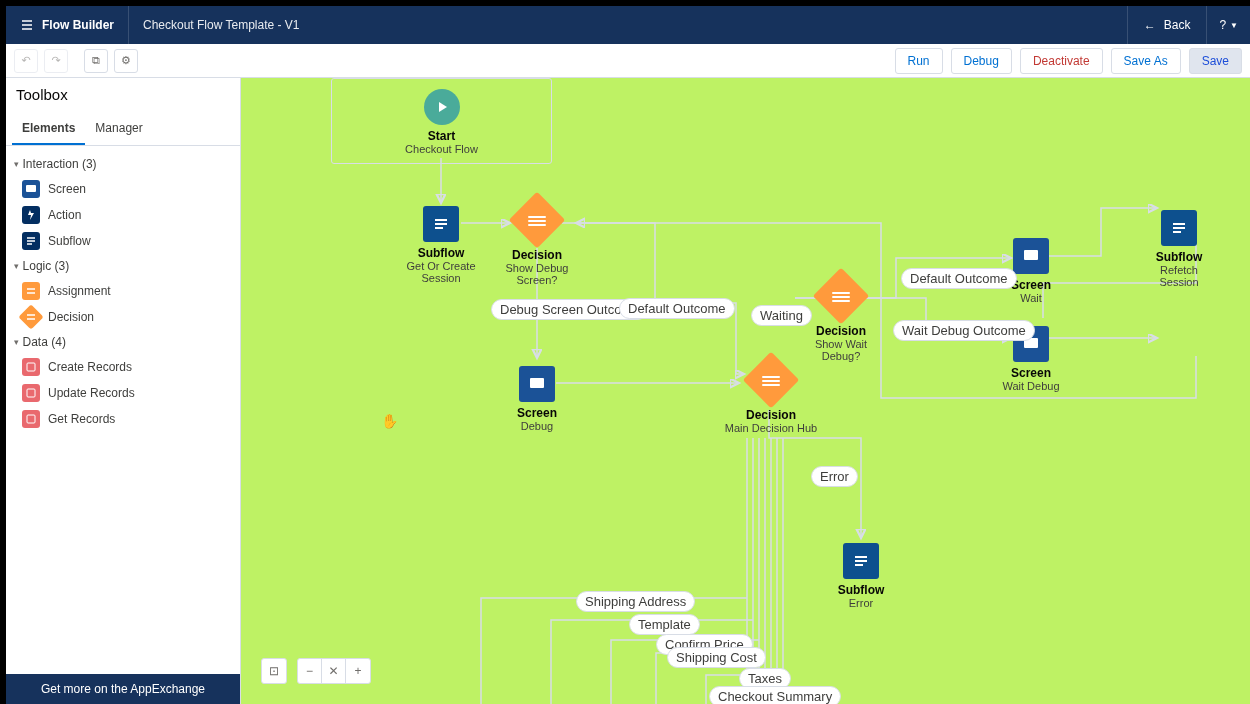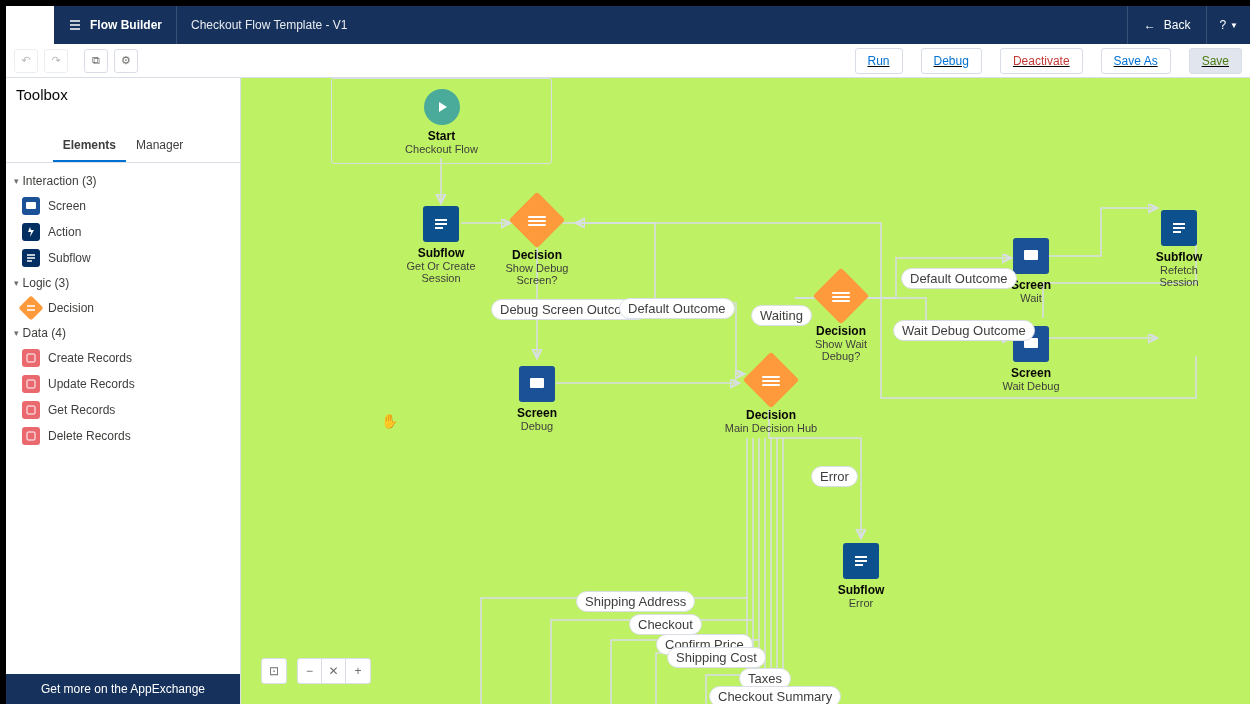--- a/index.html
+++ b/index.html
@@ -1,34 +1,34 @@
 <!DOCTYPE html>
 <html><head>
 <meta charset="utf-8">
 <style>
 * { box-sizing: border-box; margin: 0; padding: 0; font-family: -apple-system, BlinkMacSystemFont, "Segoe UI", Arial, sans-serif; }
 html, body { width: 1250px; height: 704px; overflow: hidden; background: #fff; border: 3px solid #000; }
-.header { height: 38px; background: #16325c; color: #fff; display: flex; align-items: center; font-size: 12px; margin-left: 48px; }
+.header { height: 38px; background: #16325c; color: #fff; display: flex; align-items: center; font-size: 12px; }
 .header-left { display: flex; align-items: center; height: 100%; }
 .app-title { display: flex; align-items: center; padding: 0 14px; height: 100%; border-right: 1px solid rgba(255,255,255,0.15); gap: 8px; font-weight: 600; }
 .flow-name { padding: 0 14px; opacity: 0.9; }
 .header-right { margin-left: auto; display: flex; align-items: center; height: 100%; }
 .back-btn { display: flex; align-items: center; gap: 8px; padding: 0 16px; height: 100%; border-left: 1px solid rgba(255,255,255,0.15); border-right: 1px solid rgba(255,255,255,0.15); cursor: pointer; }
 .help-btn { padding: 0 12px; height: 100%; display: flex; align-items: center; cursor: pointer; gap: 4px; }
 .toolbar { height: 34px; border-bottom: 1px solid #d8dde6; display: flex; align-items: center; padding: 0 8px; gap: 6px; }
 .tool-btn { width: 24px; height: 24px; border: 1px solid #d8dde6; background: #fff; border-radius: 3px; display: flex; align-items: center; justify-content: center; font-size: 11px; color: #706e6b; cursor: pointer; }
 .tool-btn.disabled { opacity: 0.5; cursor: default; }
-.toolbar-right { margin-left: auto; display: flex; align-items: center; gap: 18px; text-decoration: underline; }
+.toolbar-right { margin-left: auto; display: flex; align-items: center; gap: 8px; }
 .action-btn { height: 26px; padding: 0 12px; border: 1px solid #d8dde6; background: #fff; border-radius: 3px; font-size: 12px; cursor: pointer; color: #0070d2; }
 .action-btn.deactivate { color: #c23934; }
-.action-btn.save { background: #e0e5ee; color: #4d7c0f; border-color: #d8dde6; }
+.action-btn.save { background: #e0e5ee; color: #1d4ed8; border-color: #d8dde6; }
 .main { display: flex; height: calc(100% - 72px); }
 .sidebar { width: 235px; border-right: 1px solid #d8dde6; display: flex; flex-direction: column; position: relative; }
 .toolbox-title { padding: 8px 10px 4px; font-size: 15px; color: #080707; }
-.tabs { display: flex; border-bottom: 1px solid #d8dde6; padding: 0 6px; margin-top: 23px; justify-content: center; }
+.tabs { display: flex; border-bottom: 1px solid #d8dde6; padding: 0 6px; margin-top: 6px; }
 .tab { padding: 8px 10px; font-size: 12px; color: #3e3e3c; cursor: pointer; border-bottom: 2px solid transparent; }
 .tab.active { border-bottom-color: #0070d2; font-weight: 600; }
 .tree { padding: 6px 0; overflow-y: auto; flex: 1; }
 .cat { padding: 5px 8px; font-size: 12px; color: #3e3e3c; display: flex; align-items: center; gap: 4px; cursor: pointer; }
 .chev { font-size: 9px; color: #706e6b; }
 .item { padding: 4px 8px 4px 16px; font-size: 12px; color: #3e3e3c; display: flex; align-items: center; gap: 8px; cursor: pointer; }
 .item-icon { width: 18px; height: 18px; border-radius: 3px; display: flex; align-items: center; justify-content: center; flex-shrink: 0; }
 .item-icon svg { width: 12px; height: 12px; }
 .ic-blue { background: #1b5297; }
 .ic-navy { background: #032e61; }
@@ -132,20 +132,28 @@
             </svg>
           </div>
           <span>Subflow</span>
         </div>
 
       <div class="cat">
           <span class="chev">▾</span>
           <span>Logic (3)</span>
         </div>
       <div class="item">
+          <div class="item-icon ic-orange">
+            <svg viewBox="0 0 12 12">
+              <path d="M2 4h8M2 8h8" stroke="#fff" stroke-width="1.5"></path>
+            </svg>
+          </div>
+          <span>Assignment</span>
+        </div>
+      <div class="item">
           <div class="item-icon ic-orange" style="transform:rotate(45deg)">
             <svg viewBox="0 0 12 12" style="transform:rotate(-45deg)">
               <path d="M2 4h8M2 8h8" stroke="#fff" stroke-width="1.5"></path>
             </svg>
           </div>
           <span>Decision</span>
         </div>
 
       <div class="cat">
           <span class="chev">▾</span>
@@ -167,28 +175,20 @@
           </div>
           <span>Update Records</span>
         </div>
       <div class="item">
           <div class="item-icon ic-pink">
             <svg viewBox="0 0 12 12">
               <rect x="2" y="2" width="8" height="8" rx="1" fill="none" stroke="#fff"></rect>
             </svg>
           </div>
           <span>Get Records</span>
-        </div>
-      <div class="item">
-          <div class="item-icon ic-pink">
-            <svg viewBox="0 0 12 12">
-              <rect x="2" y="2" width="8" height="8" rx="1" fill="none" stroke="#fff"></rect>
-            </svg>
-          </div>
-          <span>Delete Records</span>
         </div>
     </div>
     <div class="appexchange">Get more on the AppExchange</div>
   </div>
 
   <div class="canvas">
     <svg class="connectors">
       <defs>
           <marker id="arrow" markerWidth="8" markerHeight="8" refX="6" refY="3" orient="auto">
             <path d="M0,0 L6,3 L0,6 z" class="arrowhead"></path>
@@ -329,21 +329,21 @@
       <div class="node-sub">Error</div>
     </div>
 
     <div class="pill" style="left:250px;top:221px">Debug Screen Outcome</div>
     <div class="pill" style="left:378px;top:220px">Default Outcome</div>
     <div class="pill" style="left:510px;top:227px">Waiting</div>
     <div class="pill" style="left:660px;top:190px">Default Outcome</div>
     <div class="pill" style="left:652px;top:242px">Wait Debug Outcome</div>
     <div class="pill" style="left:570px;top:388px">Error</div>
     <div class="pill" style="left:335px;top:513px">Shipping Address</div>
-    <div class="pill" style="left:388px;top:536px">Checkout</div>
+    <div class="pill" style="left:388px;top:536px">Template</div>
     <div class="pill" style="left:415px;top:556px">Confirm Price</div>
     <div class="pill" style="left:426px;top:569px">Shipping Cost</div>
     <div class="pill" style="left:498px;top:590px">Taxes</div>
     <div class="pill" style="left:468px;top:608px">Checkout Summary</div>
 
     <div class="hand-cursor" style="left:140px;top:335px">✋</div>
 
     <div class="canvas-ctrl">
       <div class="ctrl-group">
         <div class="ctrl-btn">⊡</div>

